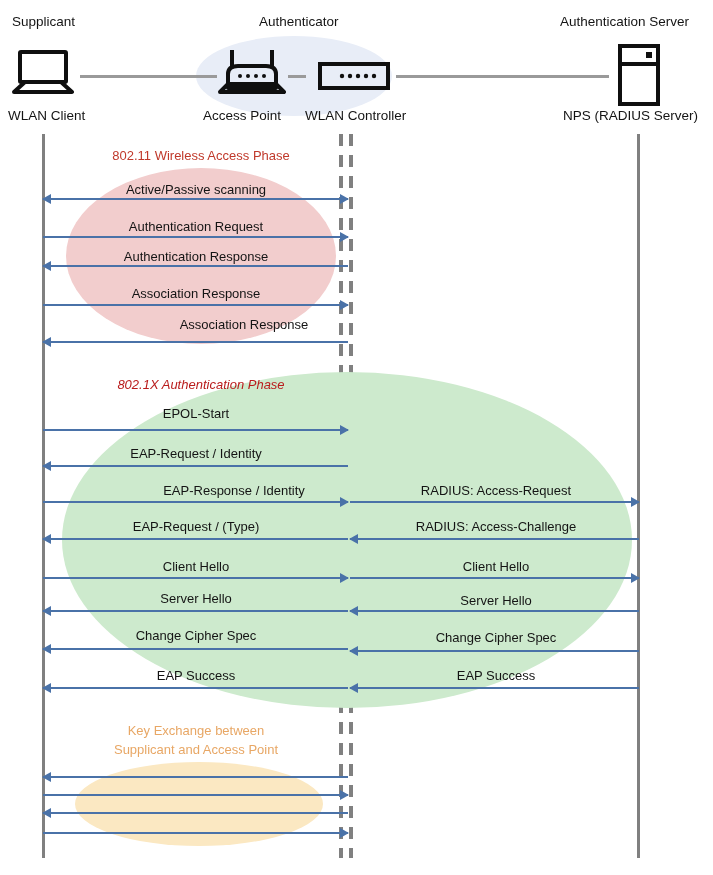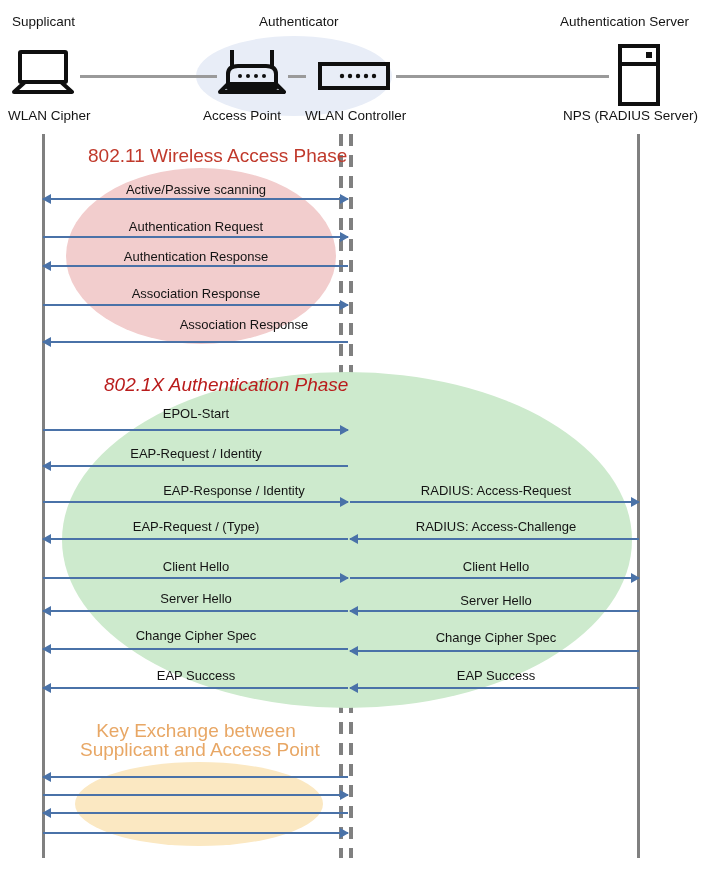--- a/index.html
+++ b/index.html
@@ -71,21 +71,21 @@
     position: absolute;
     border-radius: 50%;
   }
   .ellipse-pink   { background: #f2cdcd; }
   .ellipse-green  { background: #cdeacd; }
   .ellipse-yellow { background: #fbe8c2; }
 
   
   .phase-title {
     position: absolute;
-    font-size: 19px;
+    font-size: 13px;
     white-space: nowrap;
     text-align: center;
     line-height: 19px;
   }
   .phase-title.red    { color: #c0392b; }
   .phase-title.green  { color: #b91c1c; font-style: italic; }
   .phase-title.orange { color: #e8a765; }
 
   
   .msg {
@@ -169,21 +169,21 @@
   </div>
 
   <div class="icon-wrap" style="left:617px; top:44px;">
     <svg width="44" height="62" viewBox="0 0 44 62">
       <rect x="3" y="2" width="38" height="58" fill="none" stroke="#0f0f0f" stroke-width="4"></rect>
       <line x1="3" y1="20" x2="41" y2="20" stroke="#0f0f0f" stroke-width="4"></line>
       <rect x="29" y="8" width="6" height="6" fill="#0f0f0f"></rect>
     </svg>
   </div>
 
-  <div class="actor-caption" style="left:8px; top:108px;">WLAN Cipher</div>
+  <div class="actor-caption" style="left:8px; top:108px;">WLAN Client</div>
   <div class="actor-caption" style="left:203px; top:108px;">Access Point</div>
   <div class="actor-caption" style="left:305px; top:108px;">WLAN Controller</div>
   <div class="actor-caption" style="left:563px; top:108px;">NPS (RADIUS Server)</div>
 
   <div class="lifeline-solid" style="left:42px;  top:134px; height:724px;"></div>
   <div class="lifeline-dashed" style="left:339px; top:134px; height:724px;"></div>
   <div class="lifeline-dashed" style="left:349px; top:134px; height:724px;"></div>
   <div class="lifeline-solid" style="left:637px; top:134px; height:724px;"></div>
 
   <div class="phase-ellipse ellipse-pink" style="left:66px; top:168px; width:270px; height:176px;"></div>

